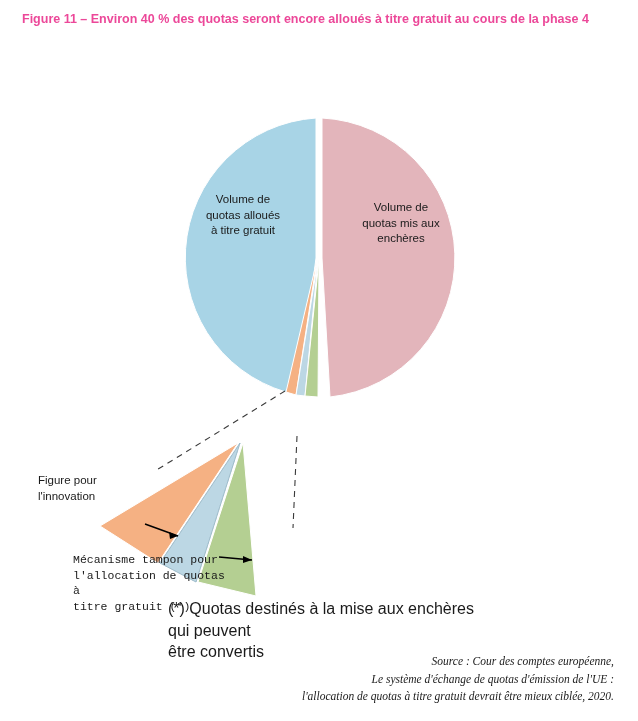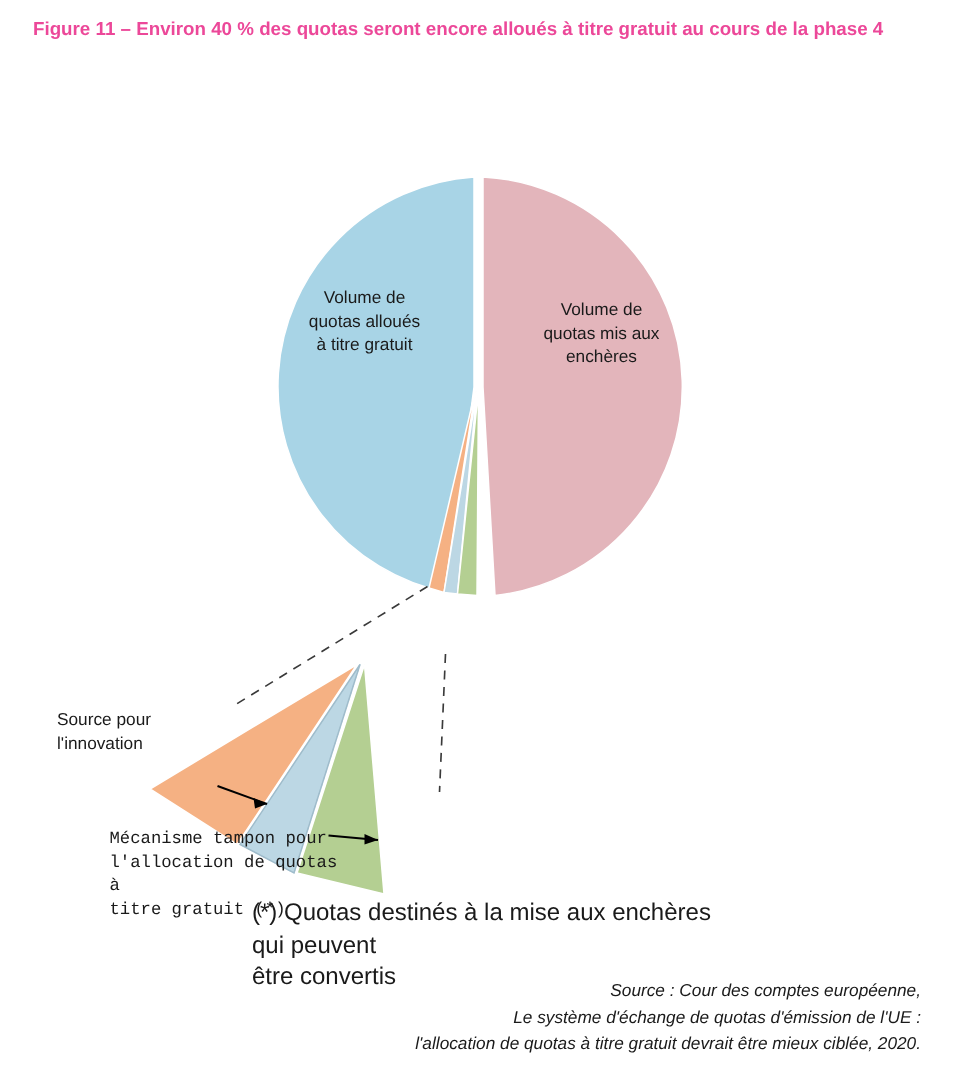--- a/index.html
+++ b/index.html
@@ -48,21 +48,21 @@
   }
   .lbl.center { text-align: center; }
   .lbl-main { font-size: 11.5px; }
   .lbl-note { font-size: 16px; }
   .source {
     position: absolute;
     right: 24px;
     bottom: 16px;
     width: 440px;
     text-align: right;
-    font-family: Liberation Sans, sans-serif;
+    font-family: Liberation Serif, serif;
     font-style: italic;
     font-size: 11.5px;
     line-height: 1.5;
     color: #1a1a1a;
   }
 </style>
 </head>
 <body>
 
 <div class="title">Figure 11 – Environ 40 % des quotas seront encore alloués à titre gratuit au cours de la phase 4</div>
@@ -112,21 +112,21 @@
     </g>
   </svg>
 
   <div class="labels">
     <div class="lbl lbl-main center" style="left:183px; top:134px; width:120px; white-space:pre-line;">Volume de
 quotas alloués
 à titre gratuit</div>
     <div class="lbl lbl-main center" style="left:341px; top:142px; width:120px; white-space:pre-line;">Volume de
 quotas mis aux
 enchères</div>
-    <div class="lbl lbl-main" style="left:38px; top:415px; width:130px; white-space:pre-line;">Source pour
+    <div class="lbl lbl-main" style="left:38px; top:415px; width:130px; white-space:pre-line;">Figure pour
 l'innovation</div>
     <div class="lbl lbl-main" style="left:73px; top:494px; width:160px; white-space:pre-line;font-family:Liberation Mono, monospace;">Mécanisme tampon pour
 l'allocation de quotas à
 titre gratuit (*)</div>
     <div class="lbl lbl-note" style="left:168px; top:540px; width:330px; white-space:pre-line;">(*) Quotas destinés à la mise aux enchères qui peuvent
 être convertis</div>
   </div>
 </div>
 
 <div class="source" style="white-space:pre-line;">Source : Cour des comptes européenne,

